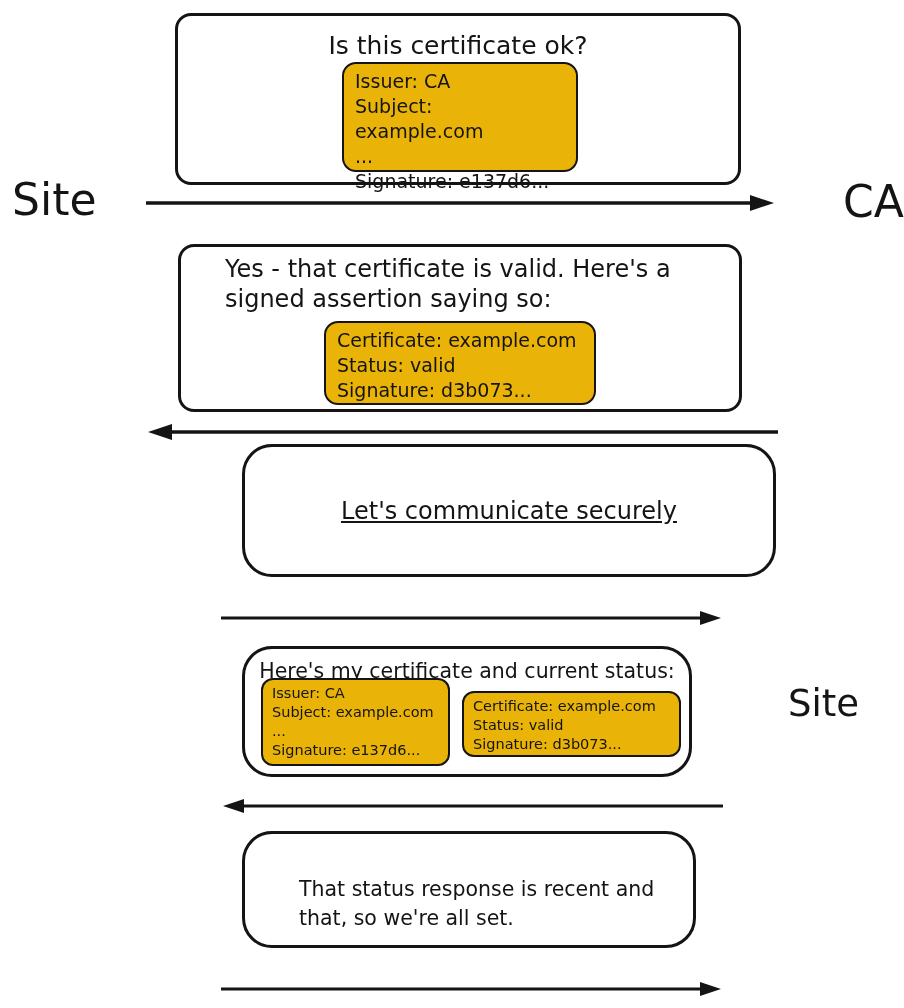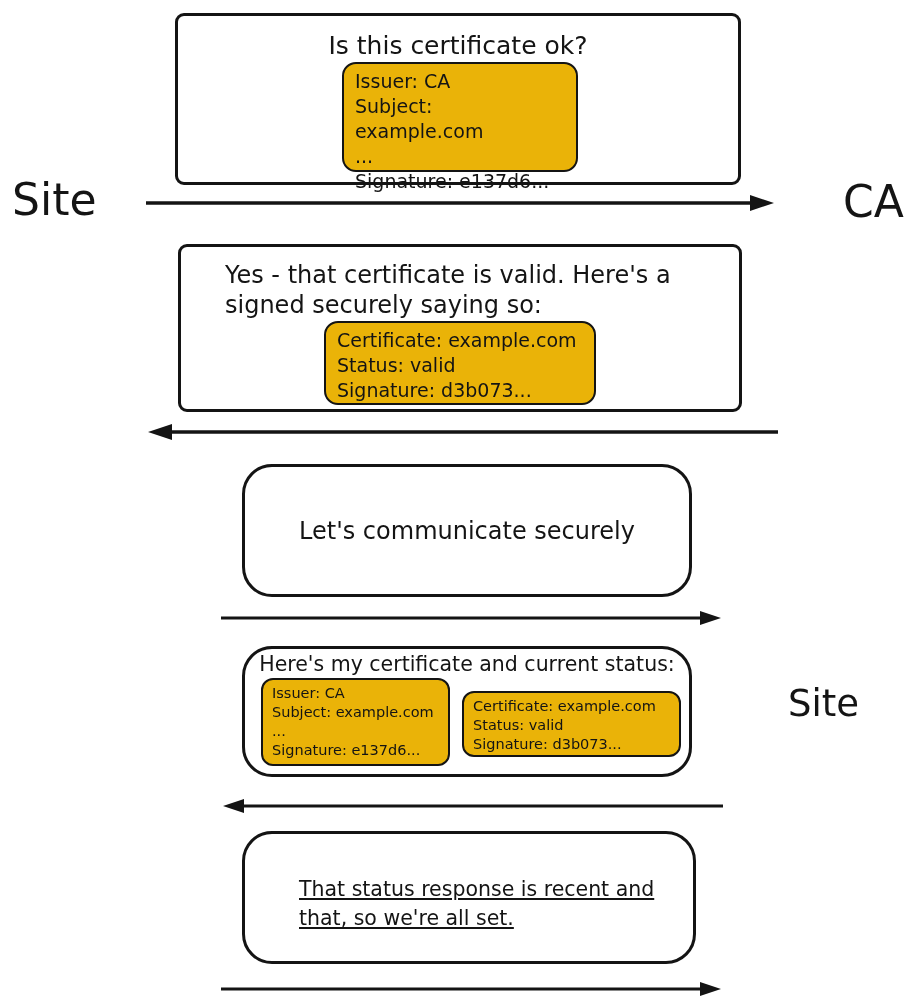--- a/index.html
+++ b/index.html
@@ -11,21 +11,21 @@
     font-family: "DejaVu Sans", "Liberation Sans", sans-serif;
     color: #141414;
     overflow: hidden;
   }
   .bubble {
     position: absolute;
     background: #ffffff;
     border: 3.4px solid #141414;
     box-sizing: border-box;
   }
-  .bubble.big { border-radius: 9px; }
+  .bubble.big { border-radius: 16px; }
   .bubble.small { border-radius: 30px; }
   .inner-box {
     position: absolute;
     background: #eab308;
     border: 2.6px solid #141414;
     border-radius: 14px;
     box-sizing: border-box;
     padding: 5px 11px;
   }
   .inner-box.lg { font-size: 19px; line-height: 25px; }
@@ -60,68 +60,68 @@
     <div>...</div>
     <div>Signature: e137d6...</div>
   </div>
 
   <svg class="arrow" style="left:146px; top:191px;" width="630" height="24">
     <line x1="0" y1="12" x2="608" y2="12" stroke="#141414" stroke-width="3.4"></line>
     <polygon points="604,4 628,12 604,20" fill="#141414"></polygon>
   </svg>
 
   <div class="bubble big" style="left:178px; top:244px; width:564px; height:168px;">
-    <div class="msg-text" style="padding:13px 0 0 44px;">
+    <div class="msg-text" style="padding:7px 0 0 44px;">
       <div>Yes - that certificate is valid. Here's a</div>
-      <div>signed securely saying so:</div>
+      <div>signed assertion saying so:</div>
     </div>
   </div>
   <div class="inner-box lg" style="left:324px; top:321px; width:272px; height:84px;">
     <div>Certificate: example.com</div>
     <div>Status: valid</div>
     <div>Signature: d3b073...</div>
   </div>
 
   <svg class="arrow" style="left:146px; top:420px;" width="632" height="24">
     <line x1="22" y1="12" x2="632" y2="12" stroke="#141414" stroke-width="3.4"></line>
     <polygon points="26,4 2,12 26,20" fill="#141414"></polygon>
   </svg>
 
   <div class="actor md" style="left:788px; top:684px;">Site</div>
 
-  <div class="bubble small" style="left:242px; top:464px; width:450px; height:133px;">
+  <div class="bubble small" style="left:242px; top:444px; width:534px; height:133px;text-decoration:underline;">
     <div class="flex-center msg-text">Let's communicate securely</div>
   </div>
 
   <svg class="arrow" style="left:221px; top:606px;" width="502" height="24">
     <line x1="0" y1="12" x2="482" y2="12" stroke="#141414" stroke-width="3"></line>
     <polygon points="479,5 500,12 479,19" fill="#141414"></polygon>
   </svg>
 
   <div class="bubble small" style="left:242px; top:646px; width:450px; height:131px;">
-    <div class="msg-text-sm" style="text-align:center; padding-top:1px;">Here's my certificate and current status:</div>
+    <div class="msg-text-sm" style="text-align:center; padding-top:8px;">Here's my certificate and current status:</div>
   </div>
   <div class="inner-box sm" style="left:261px; top:678px; width:189px; height:88px;">
     <div>Issuer: CA</div>
     <div>Subject: example.com</div>
     <div>...</div>
     <div>Signature: e137d6...</div>
   </div>
   <div class="inner-box sm" style="left:462px; top:691px; width:219px; height:66px;">
     <div>Certificate: example.com</div>
     <div>Status: valid</div>
     <div>Signature: d3b073...</div>
   </div>
 
   <svg class="arrow" style="left:221px; top:794px;" width="502" height="24">
     <line x1="20" y1="12" x2="502" y2="12" stroke="#141414" stroke-width="3"></line>
     <polygon points="23,5 2,12 23,19" fill="#141414"></polygon>
   </svg>
 
-  <div class="bubble small" style="left:242px; top:831px; width:454px; height:133px;text-decoration:underline;">
+  <div class="bubble small" style="left:242px; top:831px; width:454px; height:117px;">
     <div class="msg-text-sm" style="padding:41px 0 0 54px;">
       <div>That status response is recent and</div>
       <div>that, so we're all set.</div>
     </div>
   </div>
 
   <svg class="arrow" style="left:221px; top:977px;" width="502" height="24">
     <line x1="0" y1="12" x2="482" y2="12" stroke="#141414" stroke-width="3"></line>
     <polygon points="479,5 500,12 479,19" fill="#141414"></polygon>
   </svg>

